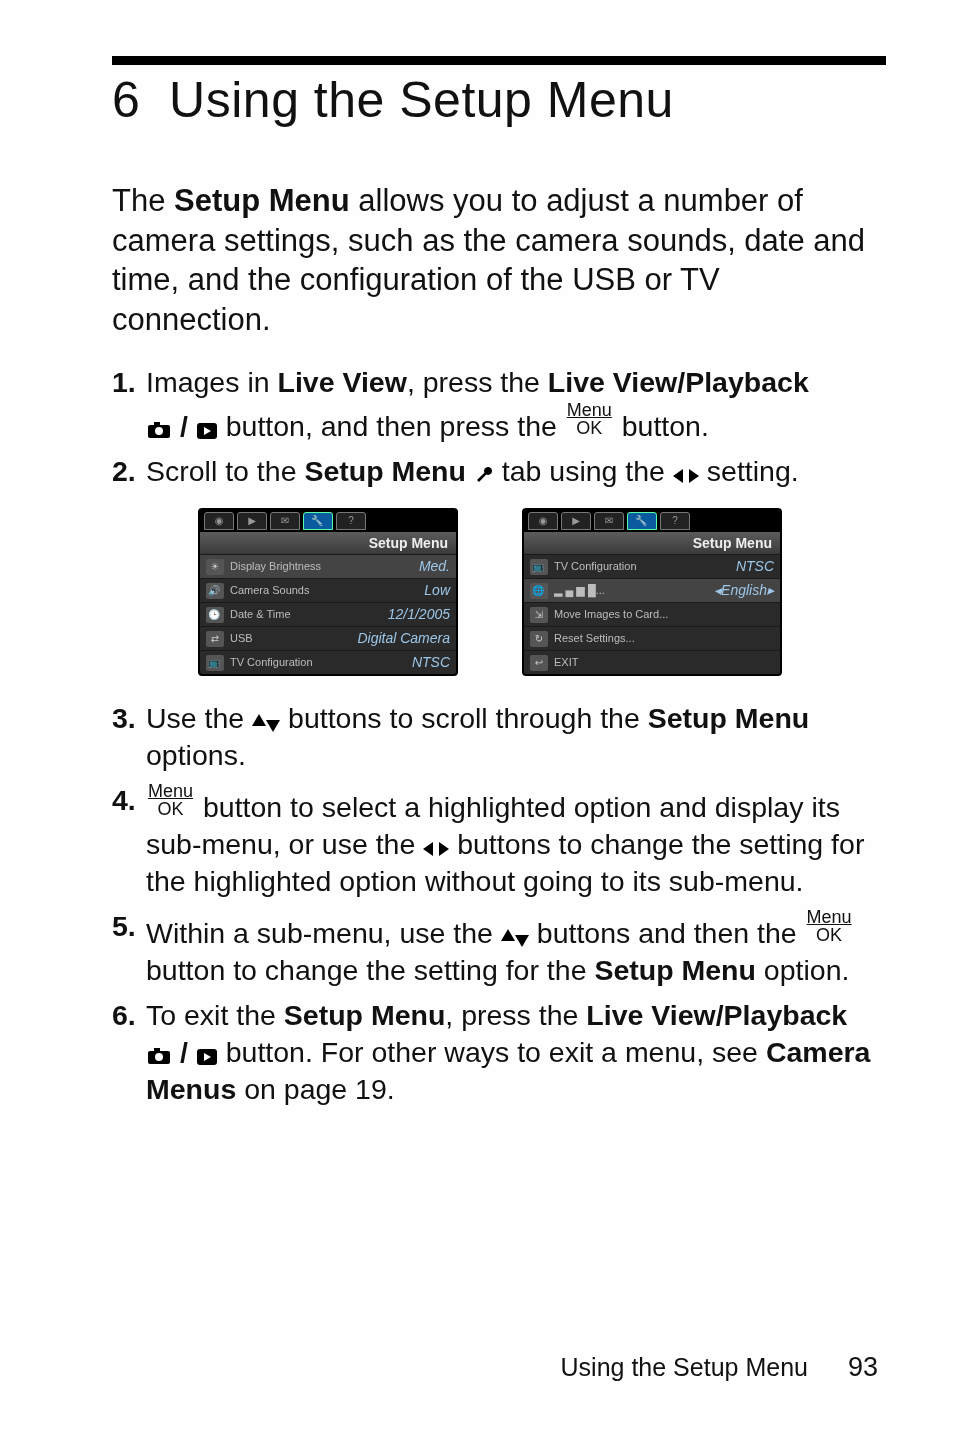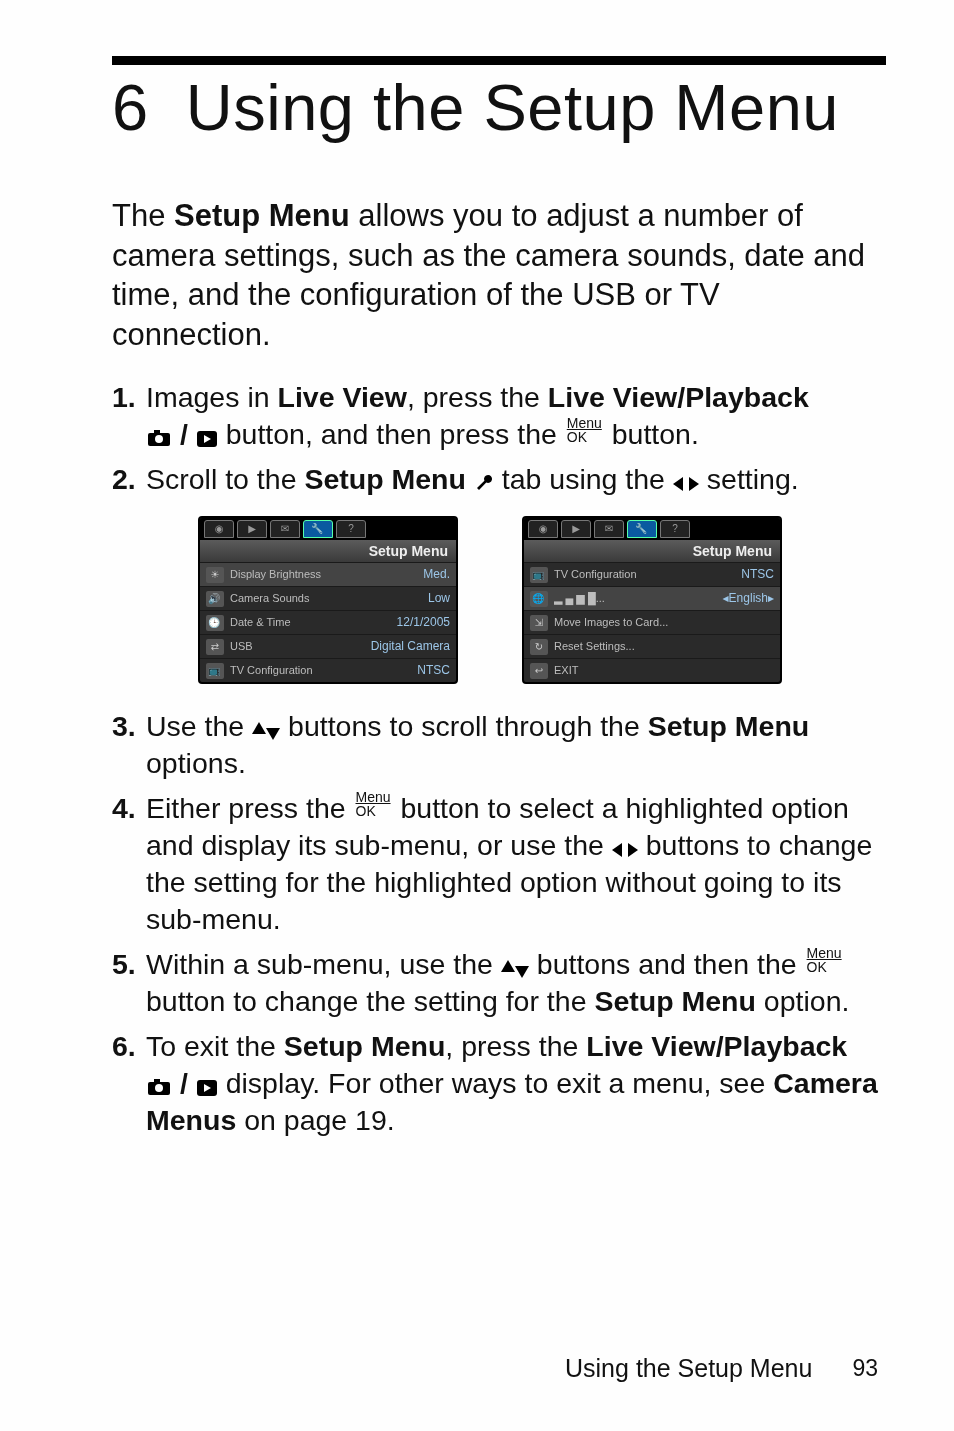--- a/index.html
+++ b/index.html
@@ -7,21 +7,21 @@
       width: 954px;
       height: 1431px;
       background: #fefefe;
       font-family: 'Futura', 'Century Gothic', 'Trebuchet MS', sans-serif;
       color: #111;
       padding: 56px 68px 46px 112px;
       position: relative;
     }
     .hr-top { border-top: 9px solid #000; margin-bottom: 10px; }
     h1.chapter {
-      font-size: 65px;
+      font-size: 50px;
       font-weight: 300;
       letter-spacing: 0.5px;
       margin-bottom: 56px;
       line-height: 1;
     }
     p.intro {
       font-size: 31px;
       font-weight: 300;
       line-height: 1.28;
       margin-bottom: 24px;
@@ -98,40 +98,41 @@
       width: 18px; height: 16px;
       background: #555;
       border-radius: 2px;
       margin-right: 6px;
       flex-shrink: 0;
       font-size:10px;
       display:flex;align-items:center;justify-content:center;
       color:#ccc;
     }
     .screen .row .label { flex: 1; color: #bdbdbd; font-size: 11px; white-space:nowrap; overflow:hidden; }
-    .screen .row .val { color: #9cc6e8; font-size: 12px; }
+    .screen .row .val { color: #9cc6e8; font-size: 14px; font-style: italic; }
     .blank-item { color: #8fa; }
 
     svg.icon { display:inline-block; vertical-align: -4px; }
     .footer {
       position: absolute;
       bottom: 48px;
       right: 76px;
       font-size: 25px;
       font-weight: 300;
       display:flex;
       align-items:center;
       gap:40px;
     }
-    .footer .pagenum { font-size: 23px; }
+    .footer .pagenum { font-size: 27px; }
     .menu-ok {
       display: inline-block;
-      font-size: 14px;
+      font-size: 18px;
       line-height: 1;
       vertical-align: 2px;
+      text-align: center;
       font-family: Arial, sans-serif;
       margin: 0 2px;
     }
     .menu-ok .m { text-decoration: underline; display:block; }
   </style>
 </head>
 <body>
 
 <div class="hr-top"></div>
 <h1 class="chapter">
@@ -251,21 +252,20 @@
   <li>
     <span>Use the </span>
     <svg class="icon" width="28" height="18" viewBox="0 0 28 18">
         <polygon points="7,0 0,12 14,12" fill="#000"></polygon>
         <polygon points="21,18 14,6 28,6" fill="#000"></polygon>
       </svg>
     <span> buttons to scroll through the </span><b>Setup Menu</b><span> options.</span>
   </li>
 
   <li>
-    <span>Either press the </span>
     <span class="menu-ok"><span class="m">Menu</span><span>OK</span></span>
     <span> button to select a highlighted option and display its sub-menu, or use the </span>
     <svg class="icon" width="26" height="18" viewBox="0 0 26 18">
         <polygon points="0,9 10,2 10,16" fill="#000"></polygon>
         <polygon points="26,9 16,2 16,16" fill="#000"></polygon>
       </svg>
     <span> buttons to change the setting for the highlighted option without going to its sub-menu.</span>
   </li>
 
   <li>
@@ -284,20 +284,20 @@
     <svg class="icon" width="26" height="20" viewBox="0 0 26 20">
         <rect x="2" y="5" width="22" height="13" rx="2" fill="#000"></rect>
         <rect x="8" y="2" width="6" height="5" fill="#000"></rect>
         <circle cx="13" cy="11" r="4" fill="#fff"></circle>
       </svg>
     <b> / </b>
     <svg class="icon" width="22" height="18" viewBox="0 0 22 18">
         <rect x="1" y="1" width="20" height="16" rx="3" fill="#000"></rect>
         <polygon points="8,5 8,13 15,9" fill="#fff"></polygon>
       </svg>
-    <span> display. For other ways to exit a menu, see </span><b>Camera Menus</b><span> on page 19.</span>
+    <span> button. For other ways to exit a menu, see </span><b>Camera Menus</b><span> on page 19.</span>
   </li>
 </ol>
 
 <div class="footer">
   <span>Using the Setup Menu</span>
   <span class="pagenum">93</span>
 </div>
 
 </body></html>

